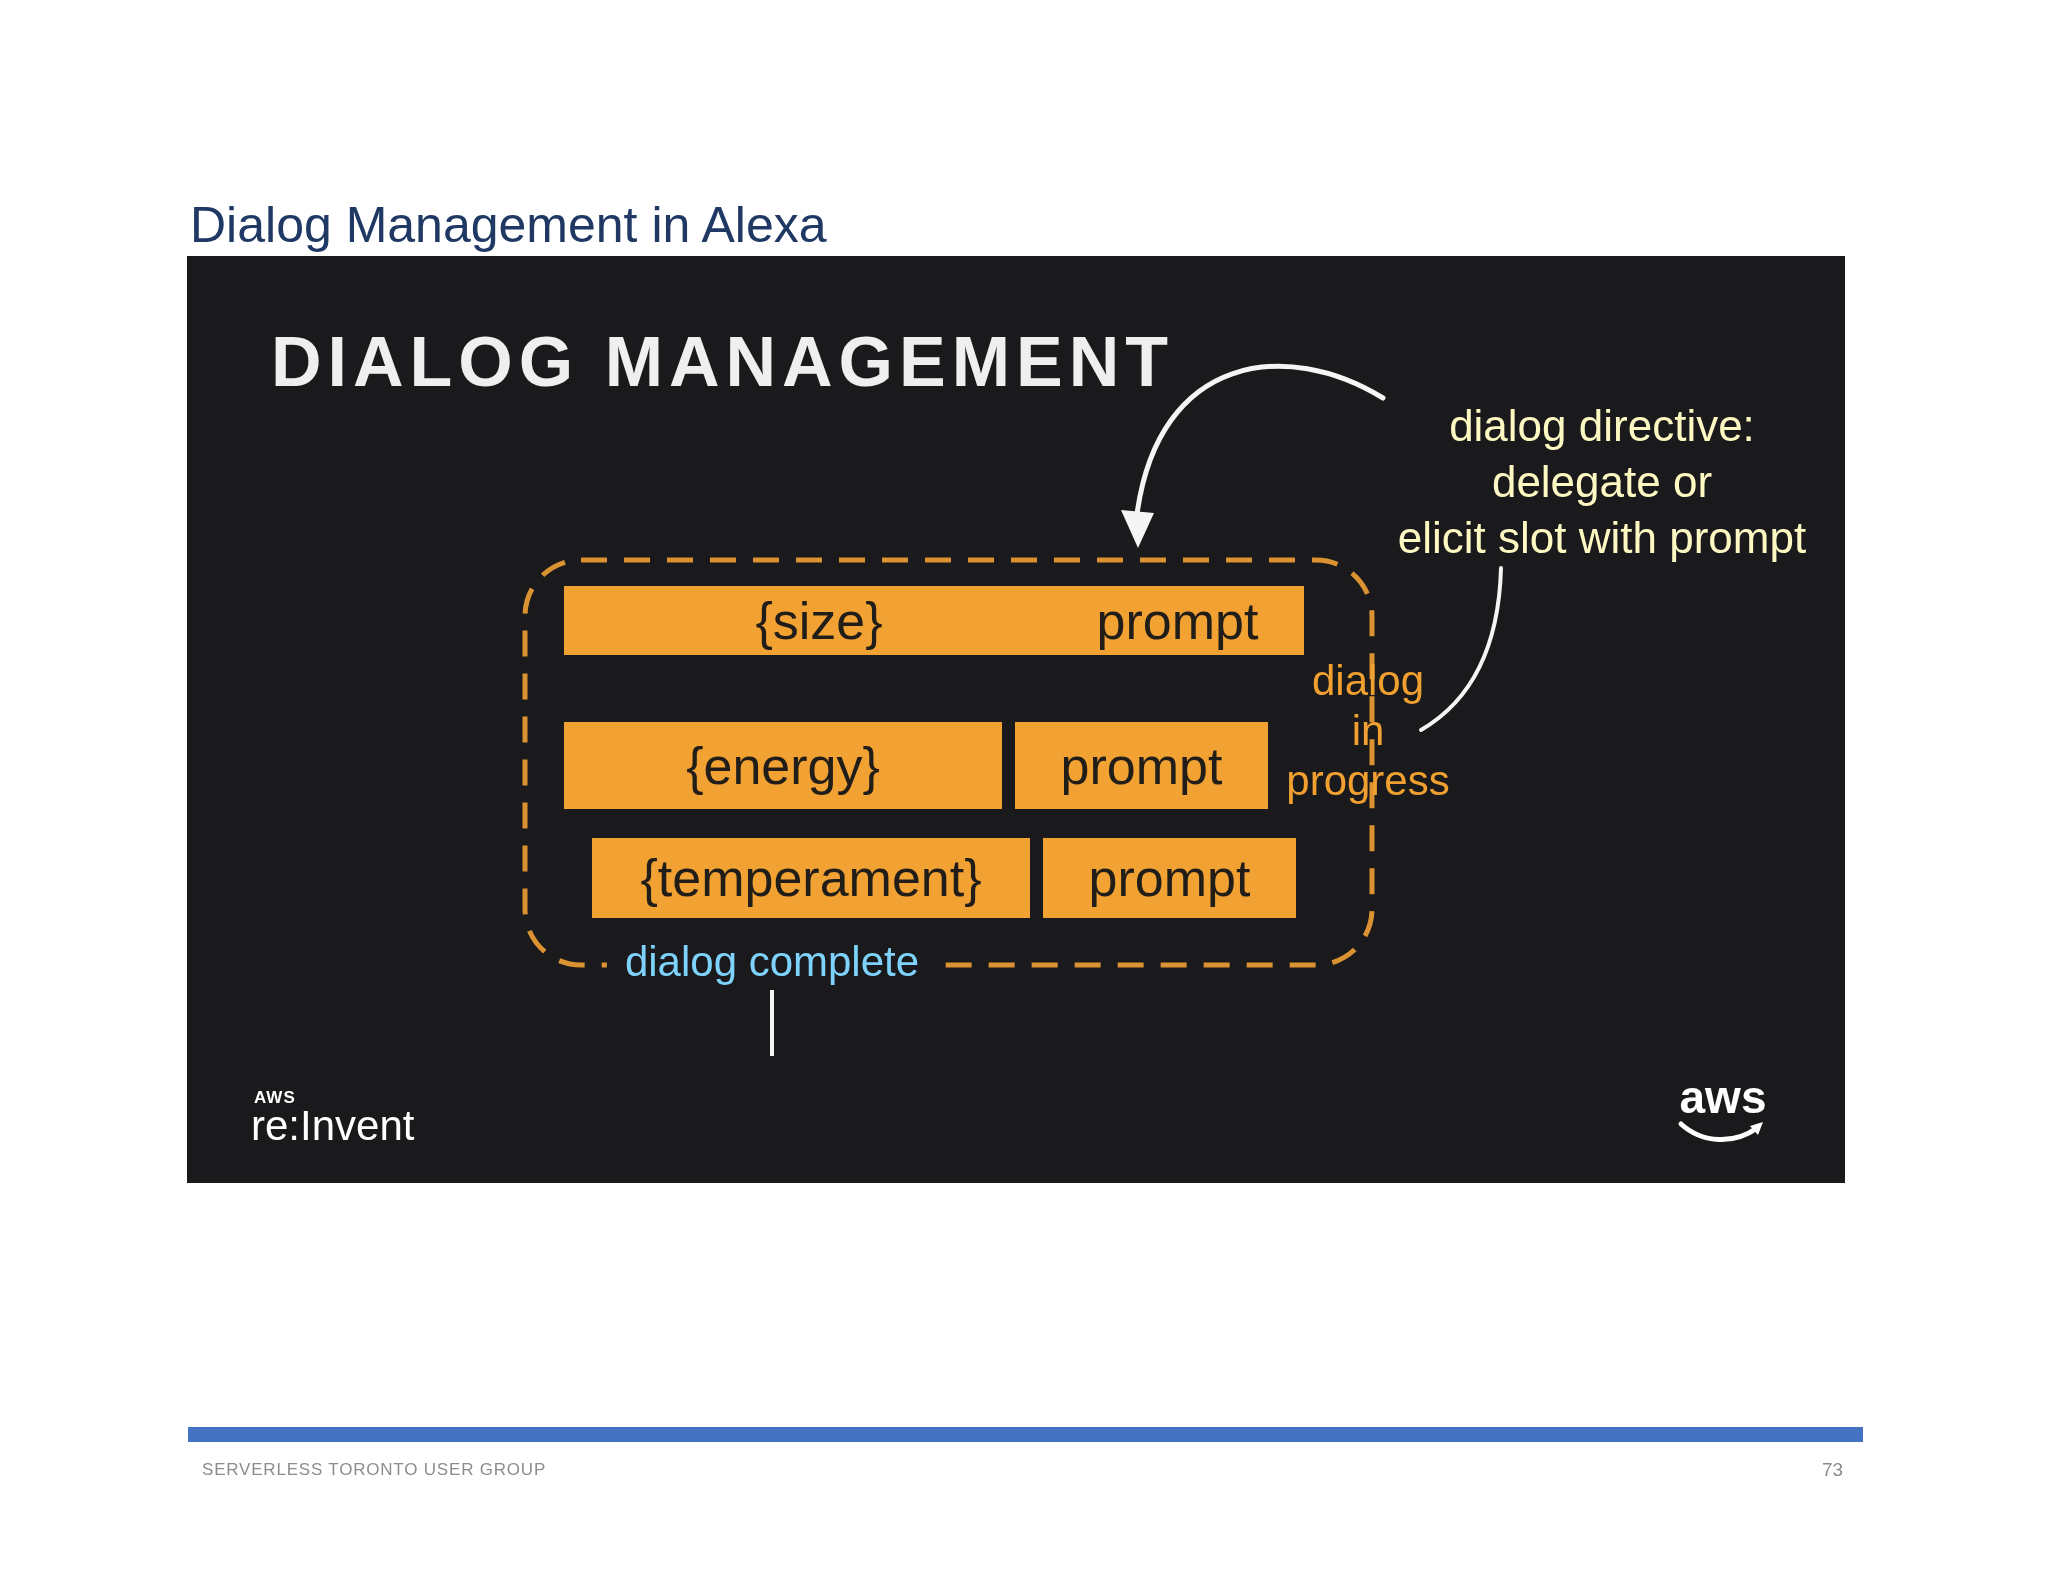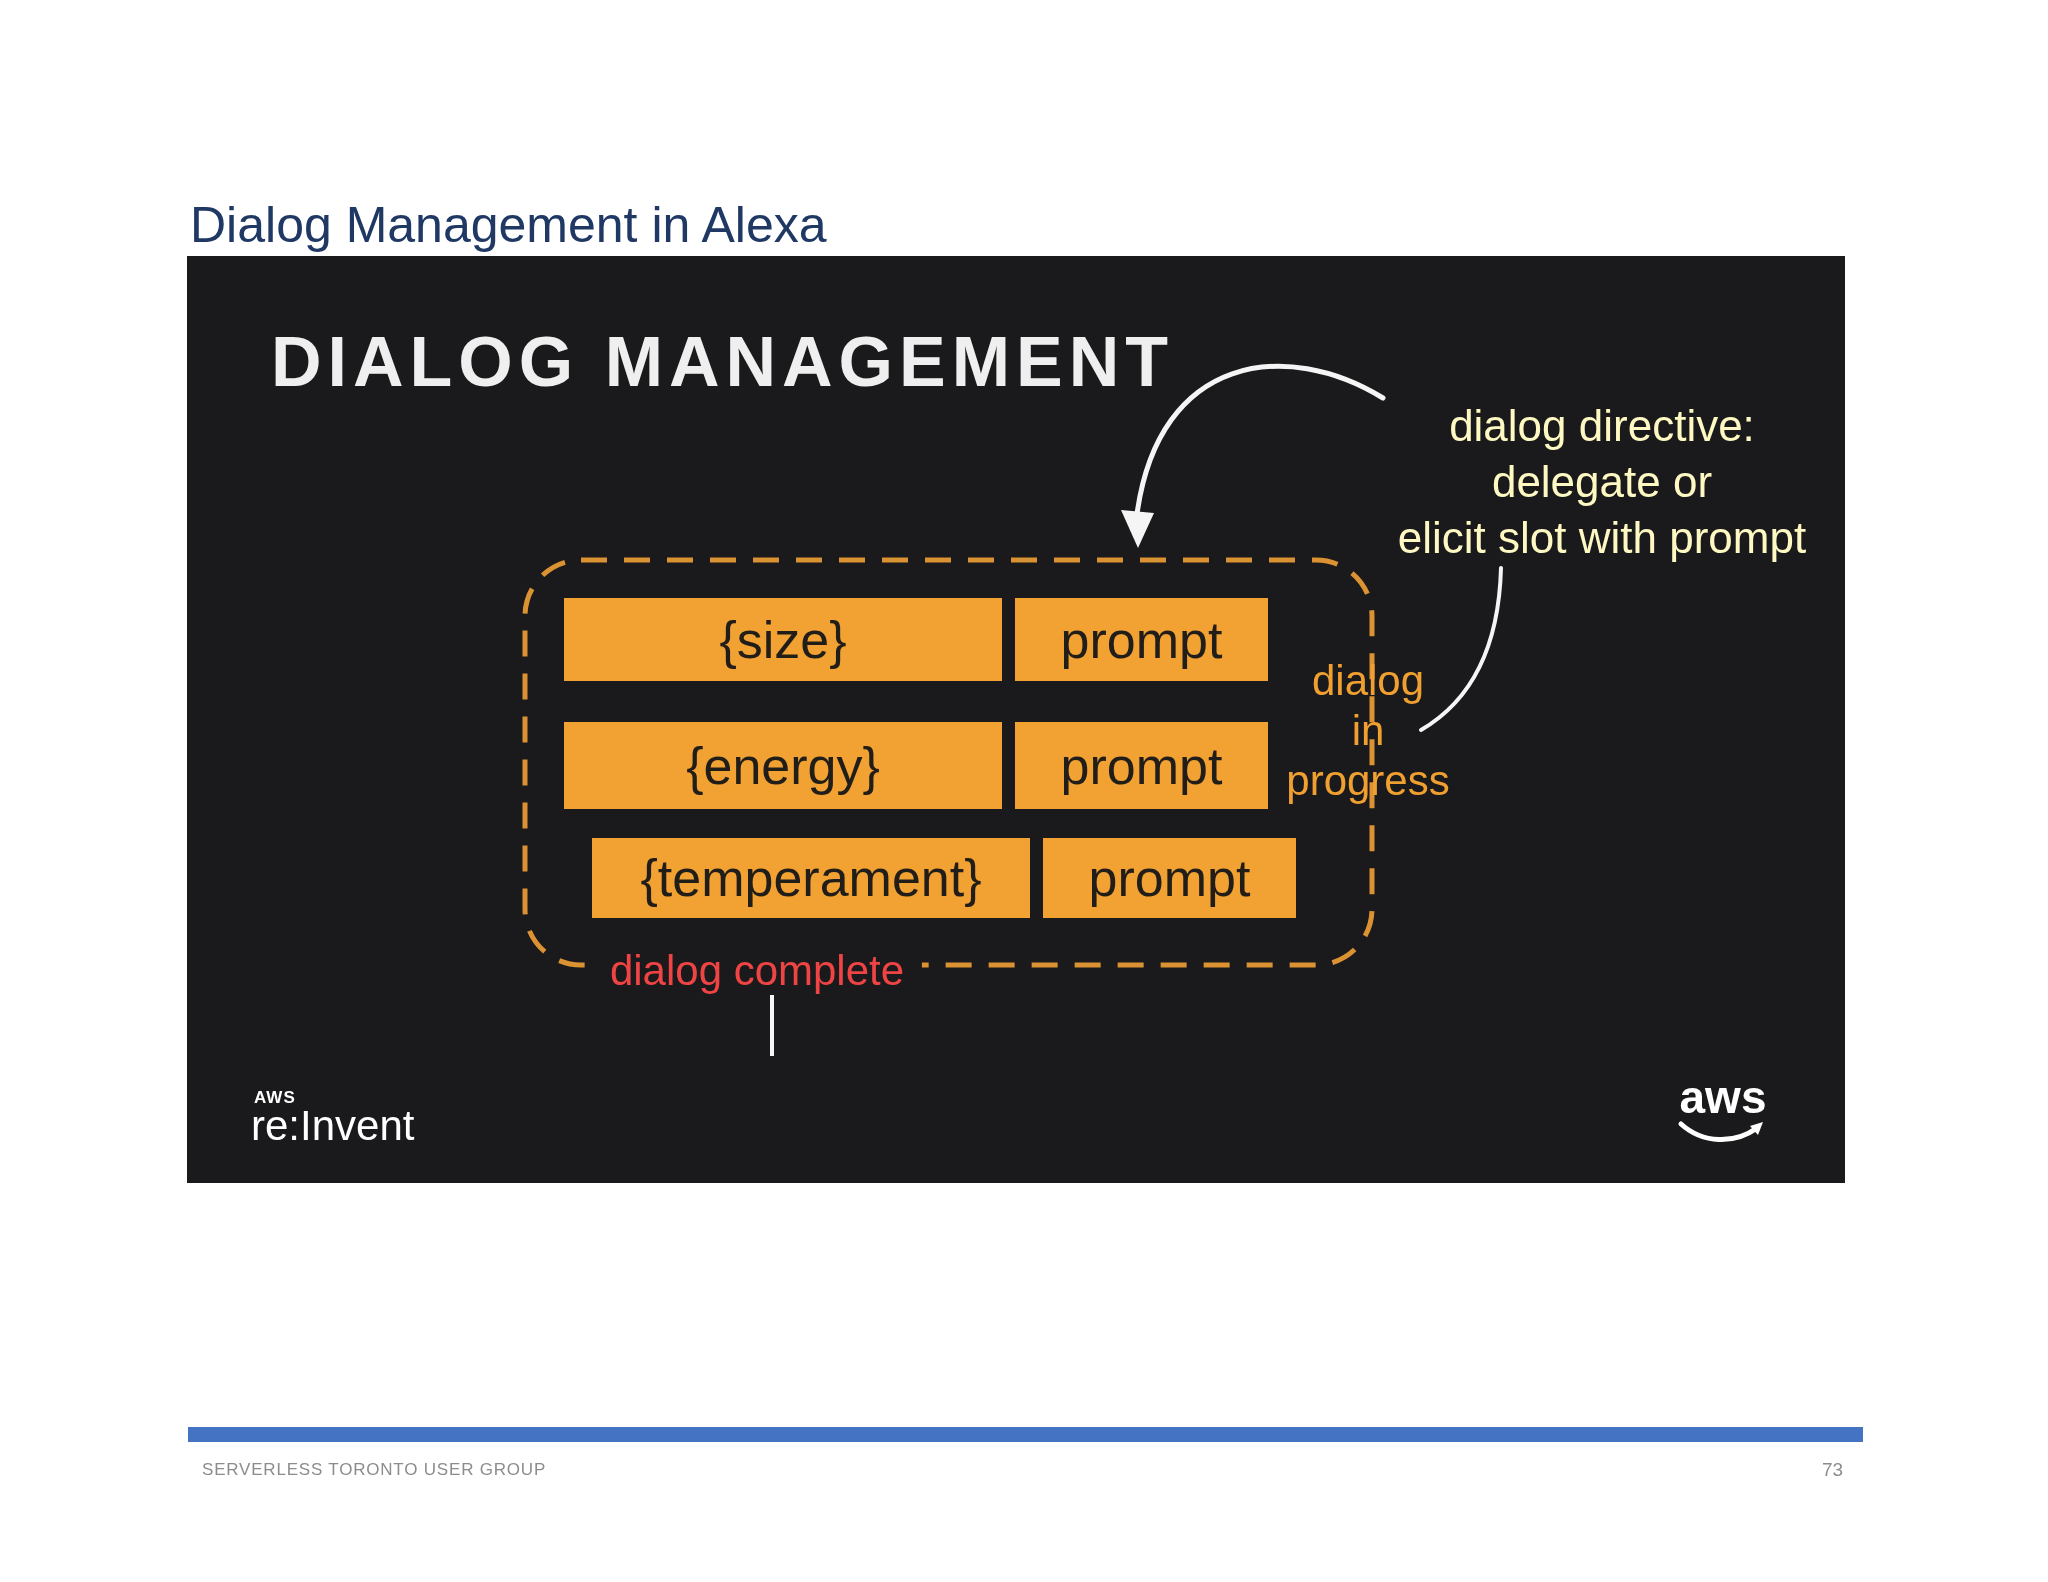--- a/index.html
+++ b/index.html
@@ -50,30 +50,30 @@
 
   .box {
     position: absolute;
     background: #F2A233;
     color: #211D18;
     display: flex; align-items: center; justify-content: center;
     font-size: 52px;
   }
   .box.slot   { left: 377px; width: 438px; }
   .box.prompt { left: 828px; width: 253px; }
-  .row0 { top: 342px; height: 83px; }
+  .row0 { top: 330px; height: 69px; padding-left: 36px; }
   .row1 { top: 466px; height: 87px; }
   .row2 { top: 582px; height: 80px; margin-left: 28px; }
 
   .complete-label {
-    position: absolute; left: 570px; top: 682px;
+    position: absolute; left: 585px; top: 682px;
     transform: translateX(-50%);
-    background: #1A191B; color: #ef4444;
+    background: #1A191B; color: #7dd3fc;
     font-size: 42px; line-height: 48px;
-    padding: 0 18px; white-space: nowrap; margin-top: 9px;
+    padding: 0 18px; white-space: nowrap;
   }
   .api-label {
     position: absolute; left: 597px; top: 818px;
     transform: translateX(-50%);
     color: #F5F5F5; font-size: 46px; white-space: nowrap;
   }
 
   .reinvent { position: absolute; left: 64px; top: 834px; color: #FFFFFF; }
   .reinvent .small {
     font-size: 17px; font-weight: bold; letter-spacing: 1px;

